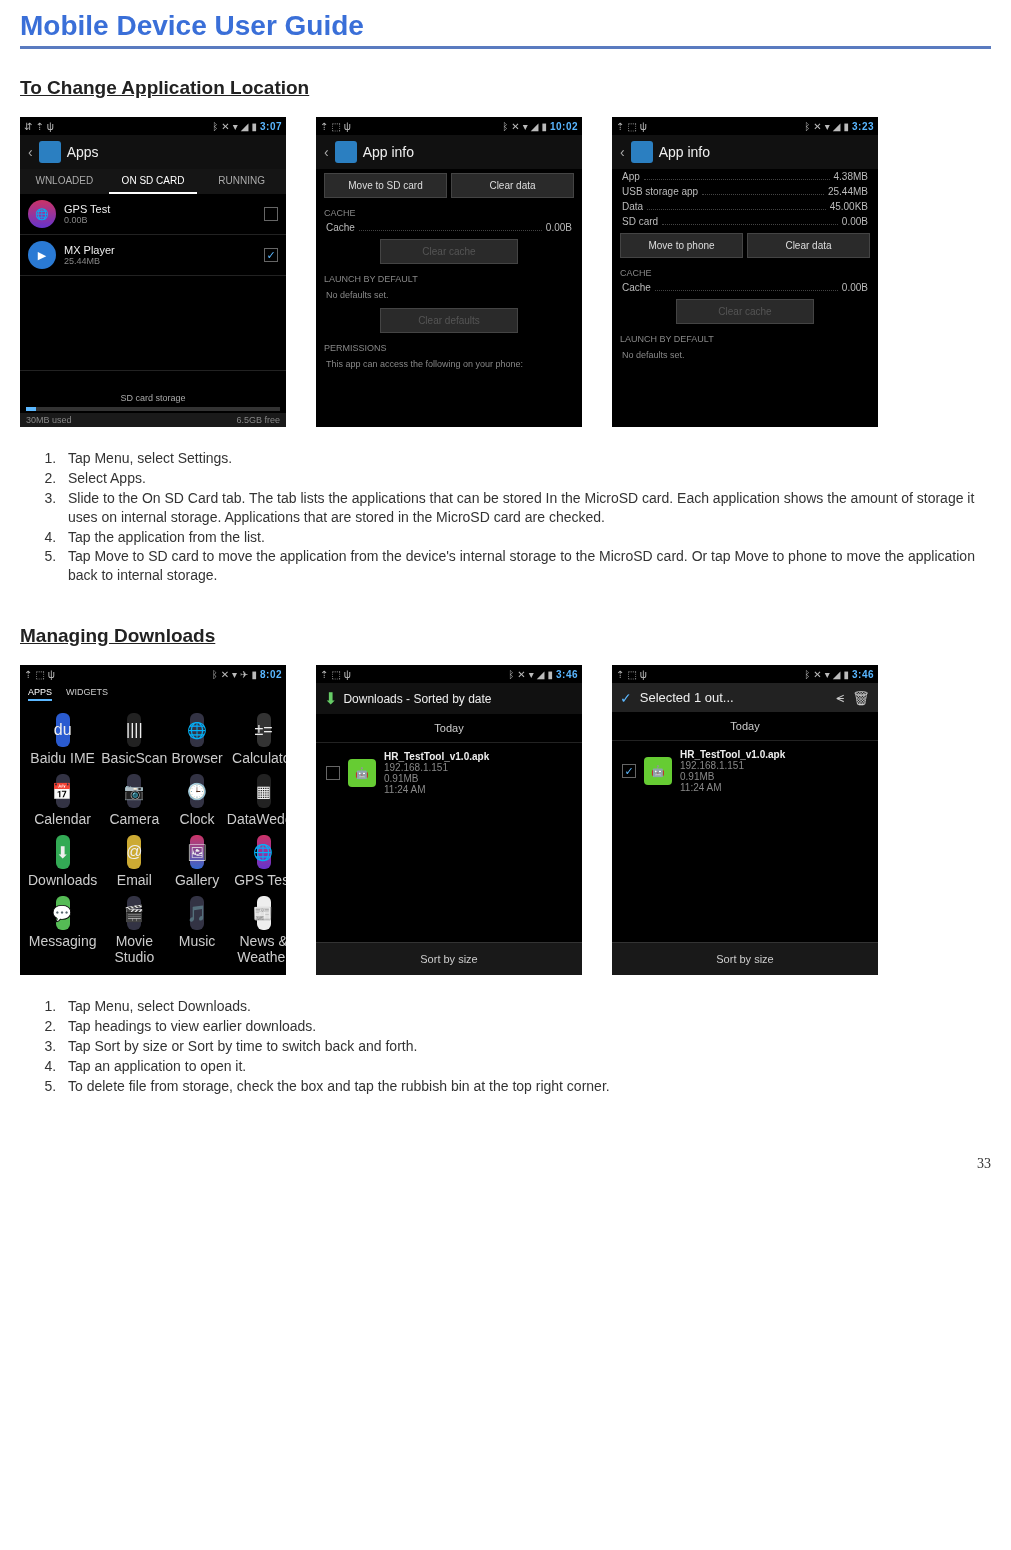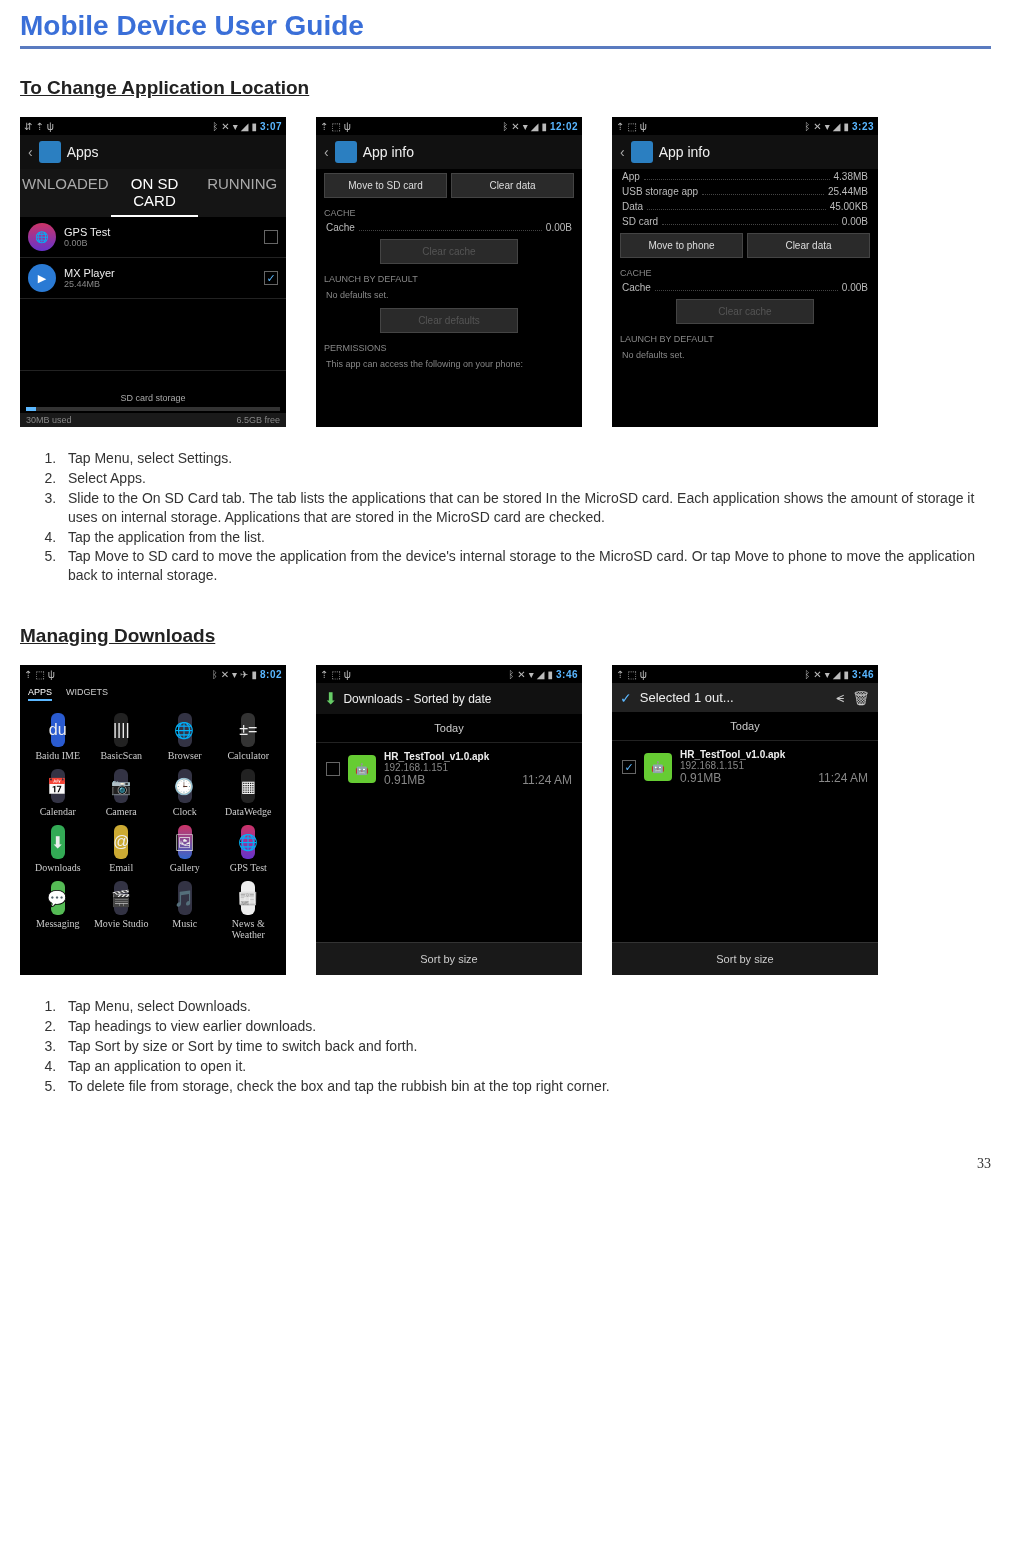--- a/index.html
+++ b/index.html
@@ -10,21 +10,21 @@
   .section-heading { font-size: 19px; font-weight: bold; text-decoration: underline; color: #222; margin: 20px 0 18px 0; }
   .shot-row { display: flex; gap: 30px; margin-bottom: 22px; }
   .shot { background: #000; width: 266px; height: 310px; color: #eee; font-size: 11px; display: flex; flex-direction: column; position: relative; overflow: hidden; }
   .statusbar { background: #000; height: 18px; display: flex; justify-content: space-between; align-items: center; padding: 0 4px; font-size: 10px; }
   .statusbar .left, .statusbar .right { display: flex; gap: 3px; align-items: center; color: #bbb; }
   .statusbar .clock { color: #59b6ff; font-weight: bold; letter-spacing: 0.5px; }
   .appbar { background: #111; display: flex; align-items: center; padding: 6px 8px; gap: 6px; }
   .appbar .back { color: #aaa; font-size: 14px; }
   .appbar .ic { width: 22px; height: 22px; background: #2b7fc1; border-radius: 3px; display: inline-block; }
   .appbar .title { color: #eee; font-size: 14px; }
-  .tabs { display: flex; background: #151515; font-size: 15px; color: #aaa; }
+  .tabs { display: flex; background: #151515; font-size: 10px; color: #aaa; }
   .tab { flex: 1; text-align: center; padding: 6px 2px; }
   .tab.active { color: #fff; border-bottom: 2px solid #ffffff; text-align: center; }
   .list-item { display: flex; align-items: center; padding: 6px 8px; border-bottom: 1px solid #222; }
   .list-item .thumb { width: 28px; height: 28px; border-radius: 50%; background: #444; margin-right: 8px; display:flex;align-items:center;justify-content:center; }
   .list-item .info { flex: 1; }
   .list-item .info .name { color: #eee; font-size: 11px; }
   .list-item .info .sub { color: #888; font-size: 9px; }
   .chk { width: 14px; height: 14px; border: 1px solid #666; display:inline-block; }
   .chk.checked::after { content: "✓"; color: #5cb8ff; font-size: 11px; display:block; line-height:12px; text-align:center; }
   .storage-bar { margin-top: auto; text-align:center; color:#aaa; font-size:9px; padding:22px 0 2px; border-top:1px solid #222; }
@@ -36,32 +36,32 @@
   .btn-row { display:flex; gap:4px; padding:4px 8px; }
   .btn { flex:1; background:#2a2a2a; color:#ddd; font-size:10px; text-align:center; padding:6px 2px; border:1px solid #444; }
   .btn.disabled { color:#555; }
   .kv { display:flex; justify-content:space-between; padding:2px 10px; font-size:10px; color:#bbb; align-items:baseline; }
   .kv .dots { flex:1; border-bottom:1px dotted #444; margin:0 4px; height:8px; }
   .note { color:#888; font-size:9px; padding:4px 10px; }
 
   .apps-grid { display:grid; grid-template-columns:repeat(4,1fr); gap:8px 4px; padding:8px; }
   .app-cell { text-align:center; }
   .app-cell .ico { width:14px; height:34px; margin:0 auto 3px; background:#555; border-radius:6px; display:flex;align-items:center;justify-content:center; font-size:16px; }
-  .app-cell .lab { font-size:10px; color:#ccc;font-family:Liberation Serif, serif; }
+  .app-cell .lab { font-size:14px; color:#ccc; }
   .launcher-tabs { display:flex; padding:4px 8px; gap:14px; font-size:9px; }
   .launcher-tabs .lt { color:#ccc; }
   .launcher-tabs .lt.active { color:#fff; border-bottom:2px solid #5cb8ff; padding-bottom:2px; }
 
   .dl-header { text-align:center; color:#ccc; font-size:11px; padding:8px; border-bottom:1px solid #222; }
   .dl-item { display:flex; align-items:center; padding:8px 10px; gap:8px; }
   .dl-item .ico { width:28px; height:28px; background:#6c3; border-radius:4px; display:flex;align-items:center;justify-content:center; }
   .dl-item .txt { flex:1; }
   .dl-item .txt .nm { color:#eee; font-size:10px; font-weight:bold; }
   .dl-item .txt .sb { color:#888; font-size:10px; }
-  .dl-item .txt .rw { display:flex; justify-content:space-between; font-size:12px; color:#888; }
+  .dl-item .txt .rw { display:flex; justify-content:space-between; font-size:10px; color:#888;flex-direction:column; }
   .dl-foot { text-align:center; color:#ccc; font-size:11px; padding:10px; border-top:1px solid #333; margin-top:auto; background:#191919; }
 
   .sel-bar { background:#222; display:flex; align-items:center; padding:6px 8px; gap:8px; }
   .sel-bar .chkm { color:#5cb8ff; font-size:14px; }
   .sel-bar .tx { flex:1; color:#eee; font-size:13px; }
   .sel-bar .act { color:#ccc; font-size:14px; }
 
   ol.steps { list-style: decimal; padding-left: 40px; font-size: 14px; color:#333; line-height:1.35; }
   ol.steps li { padding-left: 8px; margin-bottom: 1px; }
   .page-num { text-align:right; font-size:14px; color:#333; margin-top:60px; font-family: "Times New Roman", serif; }
@@ -139,21 +139,21 @@
             <span>⇡</span>
             <span>⬚</span>
             <span>ψ</span>
           </div>
         <div class="right">
             <span>ᛒ</span>
             <span>✕</span>
             <span>▾</span>
             <span>◢</span>
             <span>▮</span>
-            <span class="clock">12:02</span>
+            <span class="clock">10:02</span>
           </div>
       </div>
       <div class="appbar">
         <span class="back">‹</span>
         <span class="ic"></span>
         <span class="title">App info</span>
       </div>
       <div class="btn-row">
         <div class="btn">Move to SD card</div>
         <div class="btn">Clear data</div>

